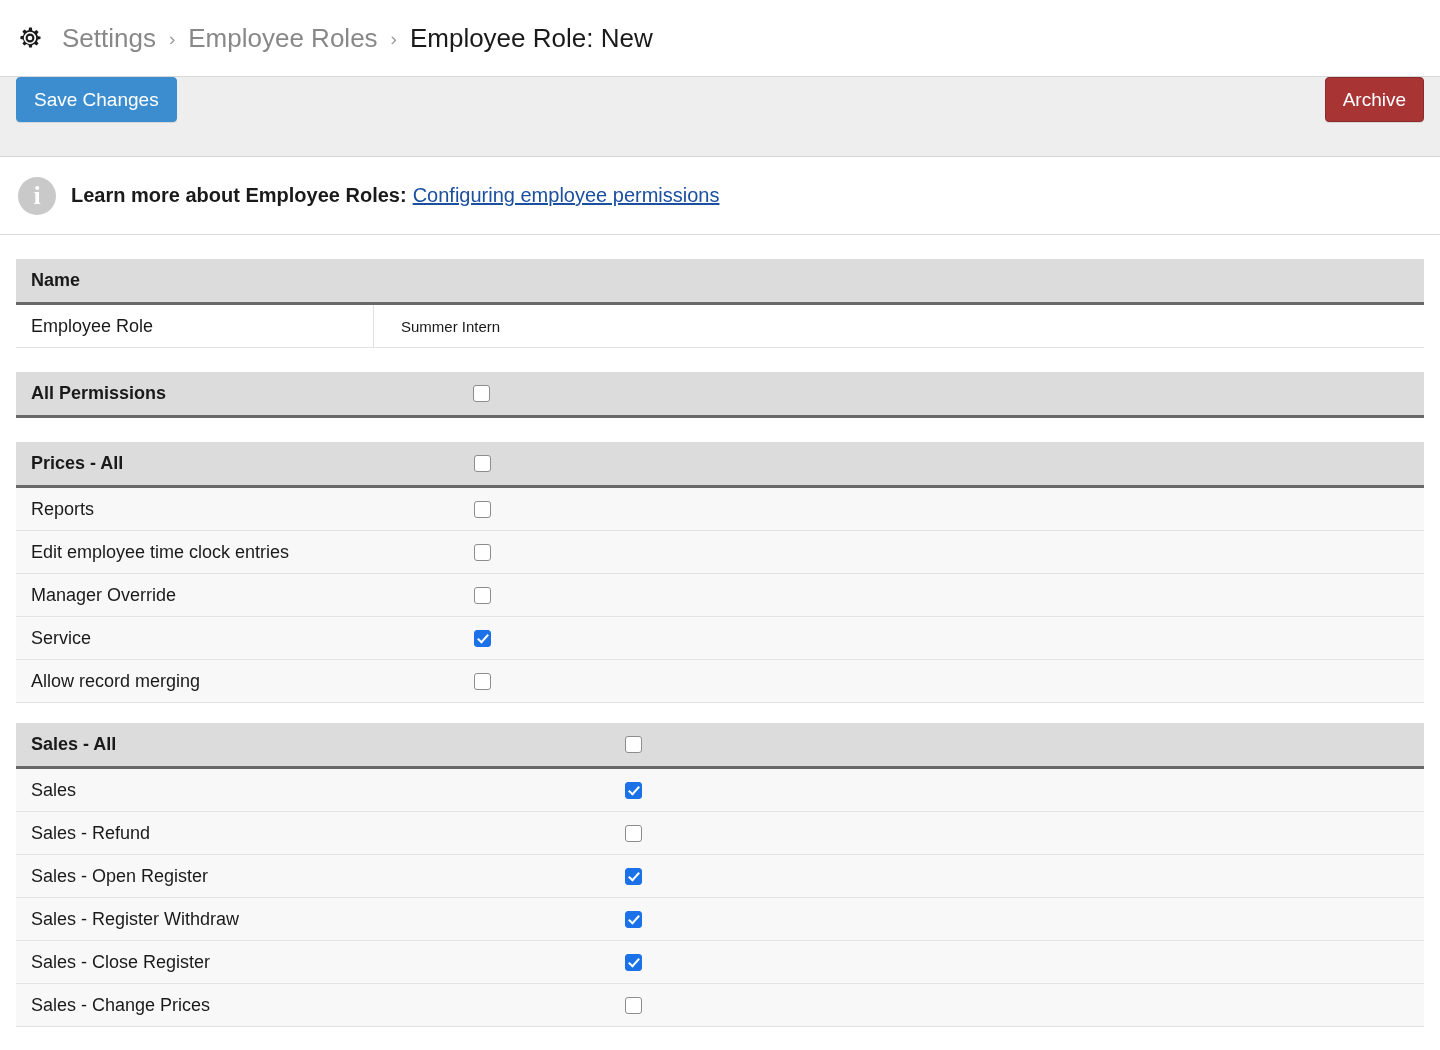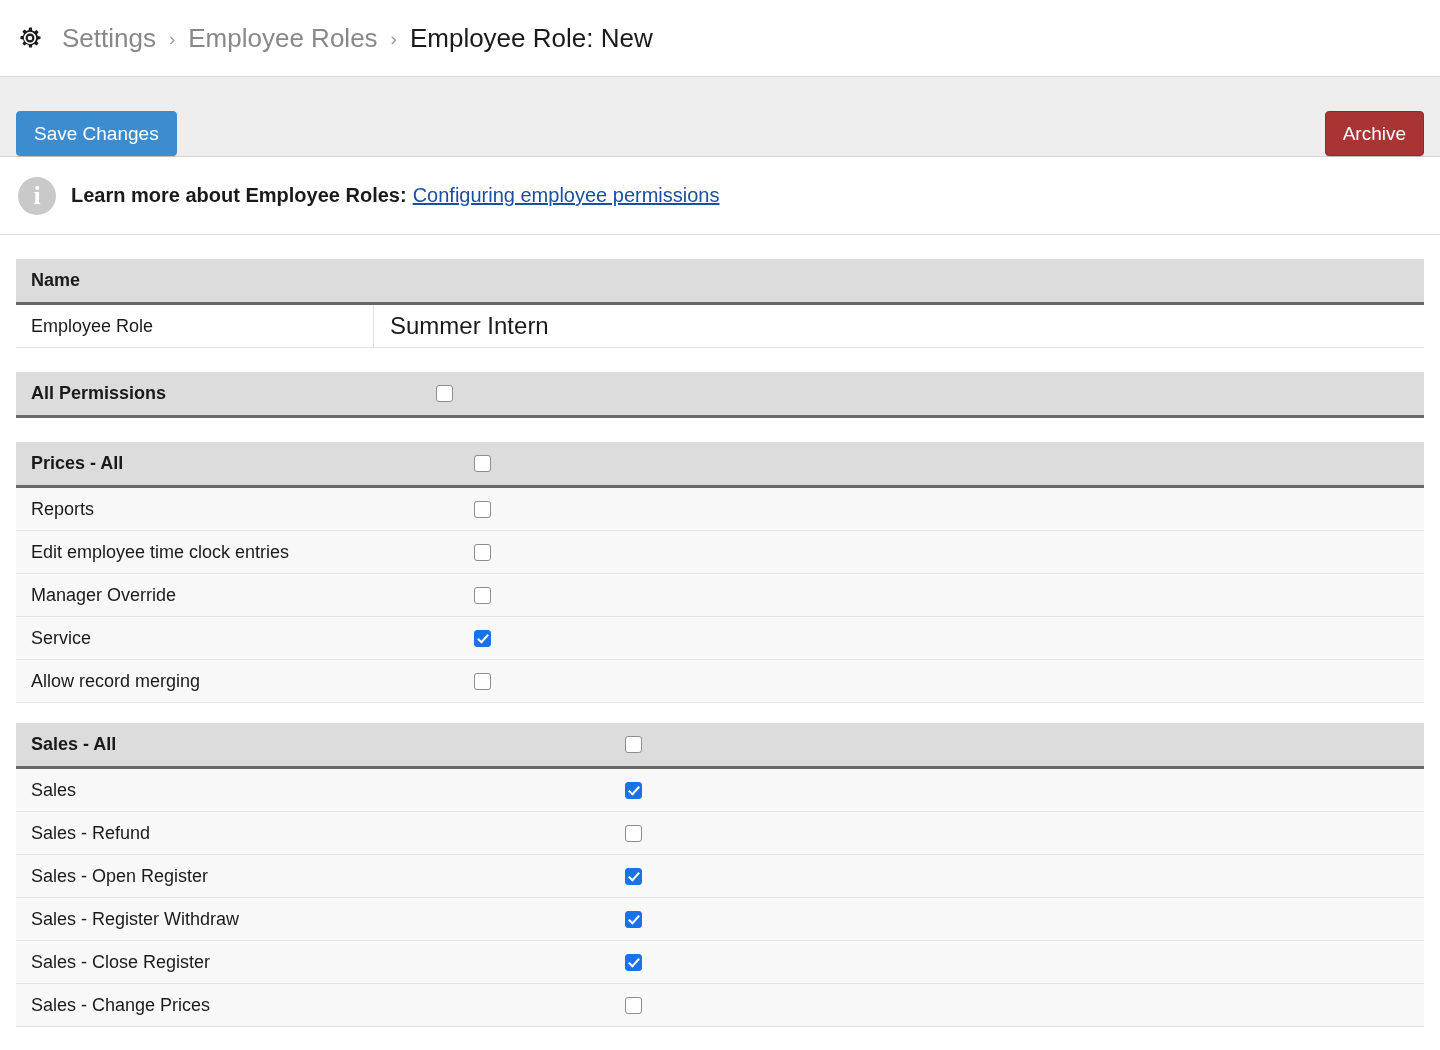--- a/index.html
+++ b/index.html
@@ -48,21 +48,21 @@
     line-height: 1;
   }
 
   
   .toolbar {
     height: 80px;
     box-sizing: border-box;
     background: #eeeeee;
     border-bottom: 1px solid #d5d5d5;
     display: flex;
-    align-items: flex-end;
+    align-items: flex-start;
     justify-content: space-between;
     padding: 0 16px;
   }
   .btn {
     font-family: "Liberation Sans", sans-serif;
     font-size: 19px;
     line-height: 1;
     padding: 12px 17px;
     border-radius: 4px;
     cursor: pointer;
@@ -159,23 +159,23 @@
   }
   .row.white { background: #ffffff; }
   .row .label {
     font-size: 18px;
     color: #1a1a1a;
     padding-left: 15px;
     box-sizing: border-box;
     flex: 0 0 auto;
   }
   .row .value-cell {
-    font-size: 24px;
-    color: #1a1a1a;
-    padding-left: 16px;
+    font-size: 15px;
+    color: #1a1a1a;
+    padding-left: 27px;
     box-sizing: border-box;
     background: #ffffff;
     height: 100%;
     display: flex;
     align-items: center;
     border-left: 1px solid #e0e0e0;
     flex: 1 1 auto;
   }
 
   
@@ -246,21 +246,21 @@
       <div class="label" style="width:1408px;">Name</div>
     </div>
     <div class="row white">
       <div class="label" style="width:357px;">Employee Role</div>
       <div class="value-cell">Summer Intern</div>
     </div>
   </div>
 
   <div class="panel">
     <div class="section-head">
-      <div class="label" style="width:420px;">All Permissions</div>
+      <div class="label" style="width:457px;">All Permissions</div>
       <div class="cb-slot">
         <span class="cb"></span>
       </div>
     </div>
   </div>
 
   <div class="panel">
     <div class="section-head">
       <div class="label" style="width:458px;">Prices - All</div>
       <div class="cb-slot">

